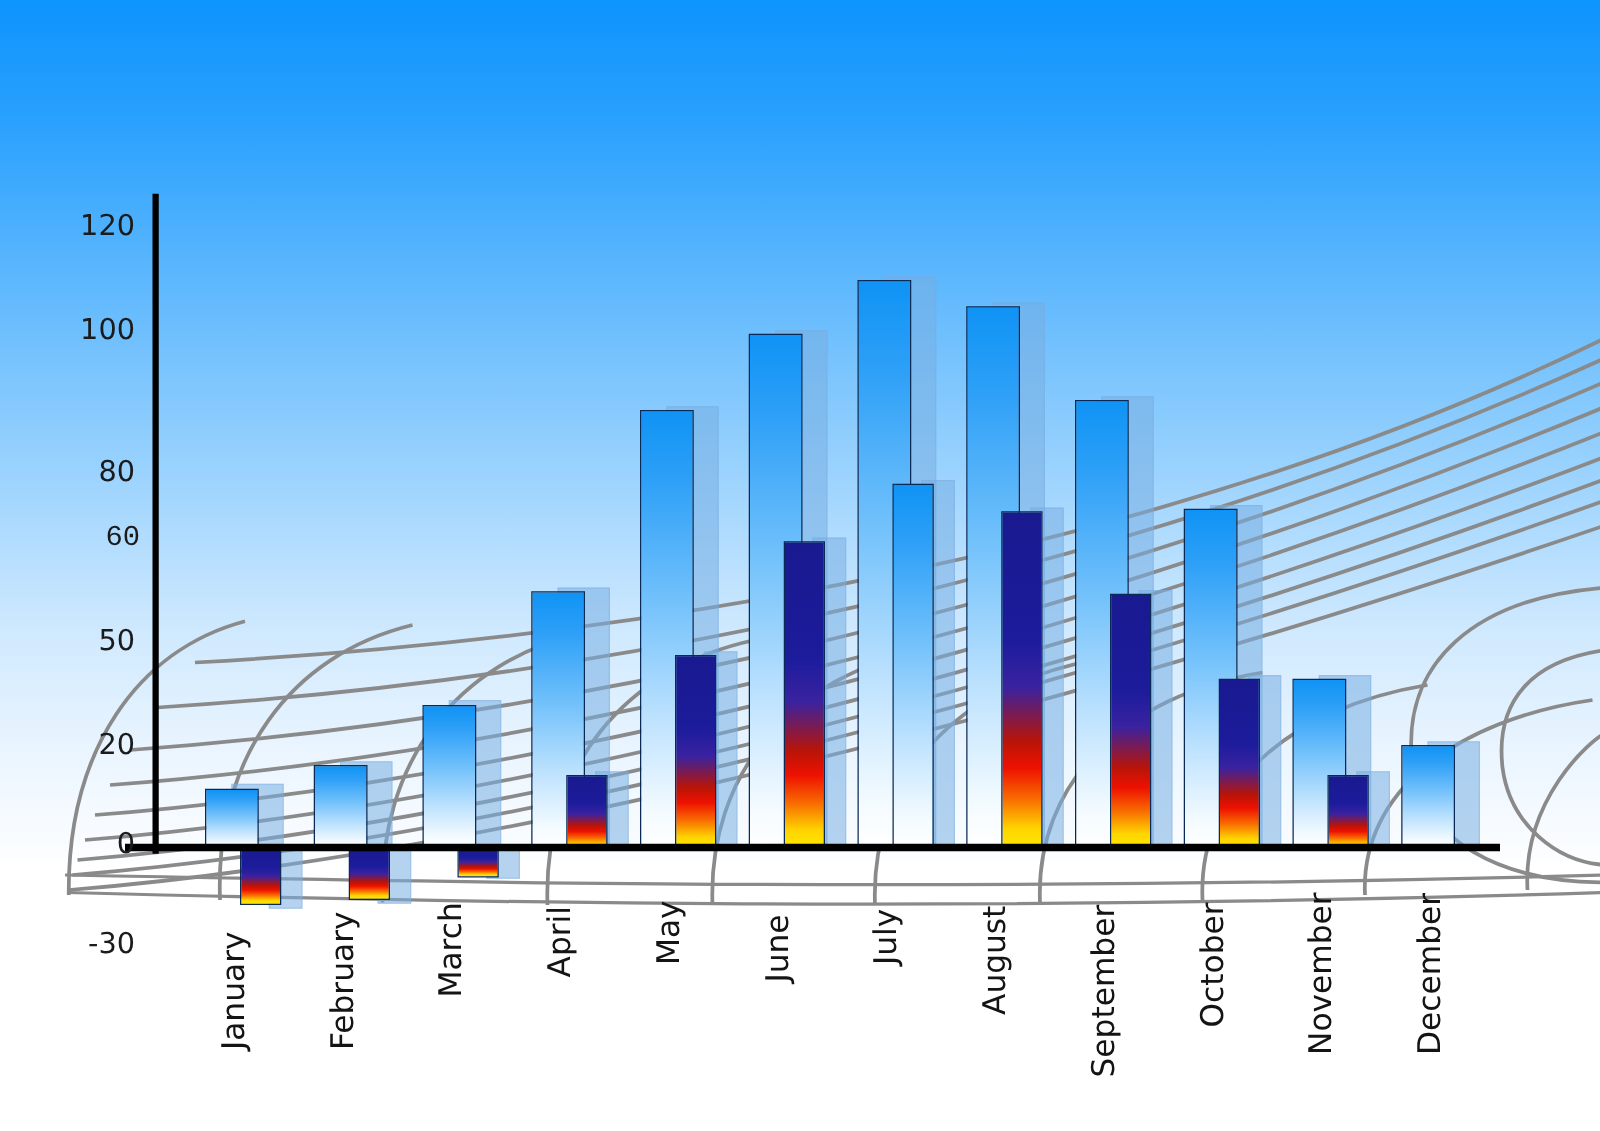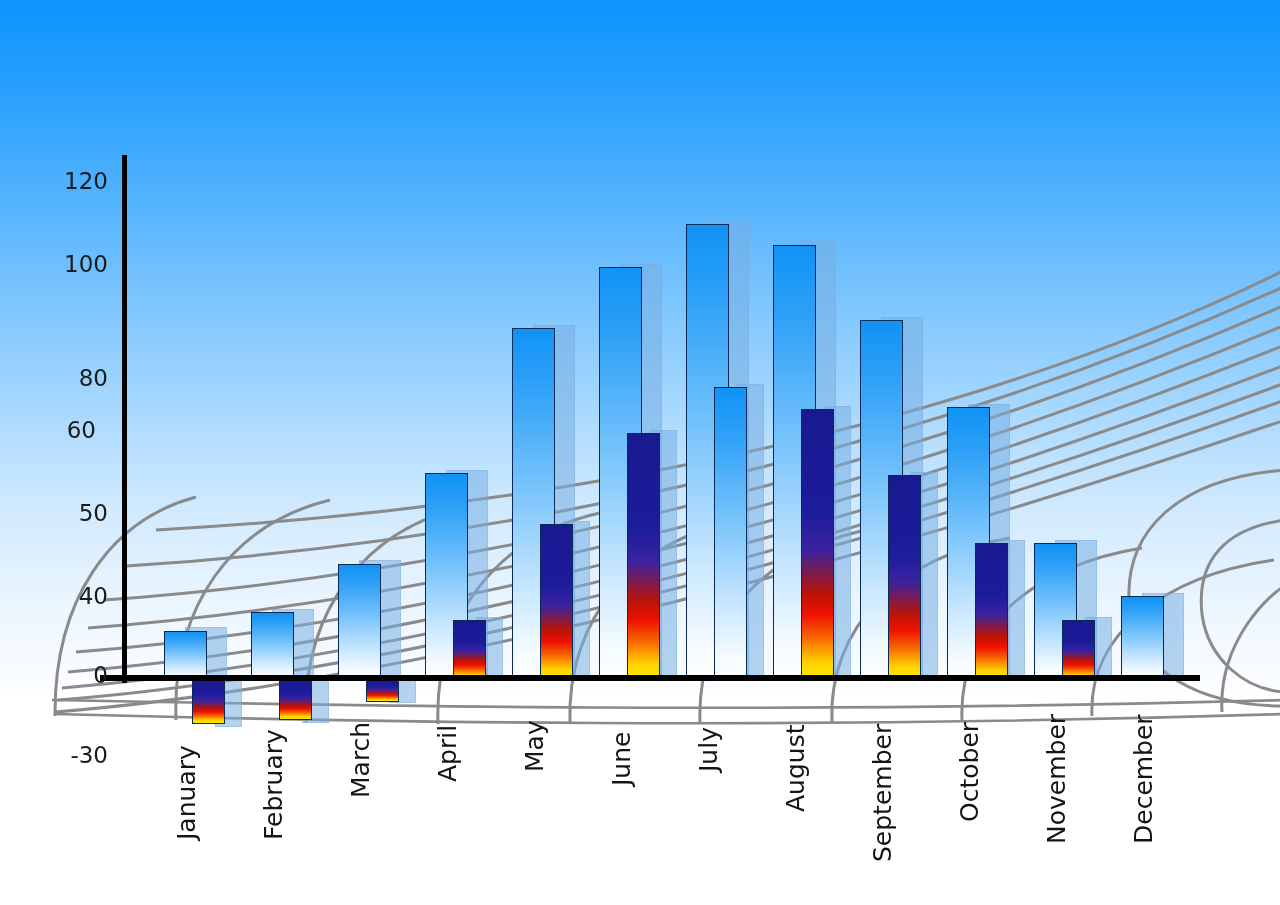--- a/index.html
+++ b/index.html
@@ -208,23 +208,23 @@
     <div class="bar" style="left:1121px;top:596px;width:41px;height:82px;">
       <div class="bar-front blue-fill"></div>
     </div>
 
     <div class="x-axis" style="left:100px;top:675px;width:1100px;"></div>
     <div class="y-axis" style="left:122px;top:155px;height:528px;"></div>
 
     <div class="tick-label" style="left:48px;top:168px;width:60px;">120</div>
     <div class="tick-label" style="left:48px;top:251px;width:60px;">100</div>
     <div class="tick-label" style="left:48px;top:334px;width:60px;margin-top:31px;">80</div>
-    <div class="tick-label" style="left:36px;top:417px;width:60px;">60</div>
+    <div class="tick-label" style="left:52px;top:417px;width:60px;font-family:Liberation Mono, monospace;">60</div>
     <div class="tick-label" style="left:48px;top:500px;width:60px;">50</div>
-    <div class="tick-label" style="left:48px;top:583px;width:60px;">40</div>
+    <div class="tick-label" style="left:48px;top:583px;width:60px;">20</div>
     <div class="tick-label" style="left:48px;top:662px;width:60px;">0</div>
     <div class="tick-label" style="left:40px;top:742px;width:68px;">-30</div>
 
     <div class="month" style="left:172px;top:840px;">January</div>
     <div class="month" style="left:259px;top:840px;">February</div>
     <div class="month" style="left:346px;top:798px;">March</div>
     <div class="month" style="left:433px;top:782px;">April</div>
     <div class="month" style="left:520px;top:772px;">May</div>
     <div class="month" style="left:607px;top:786px;">June</div>
     <div class="month" style="left:694px;top:772px;">July</div>

